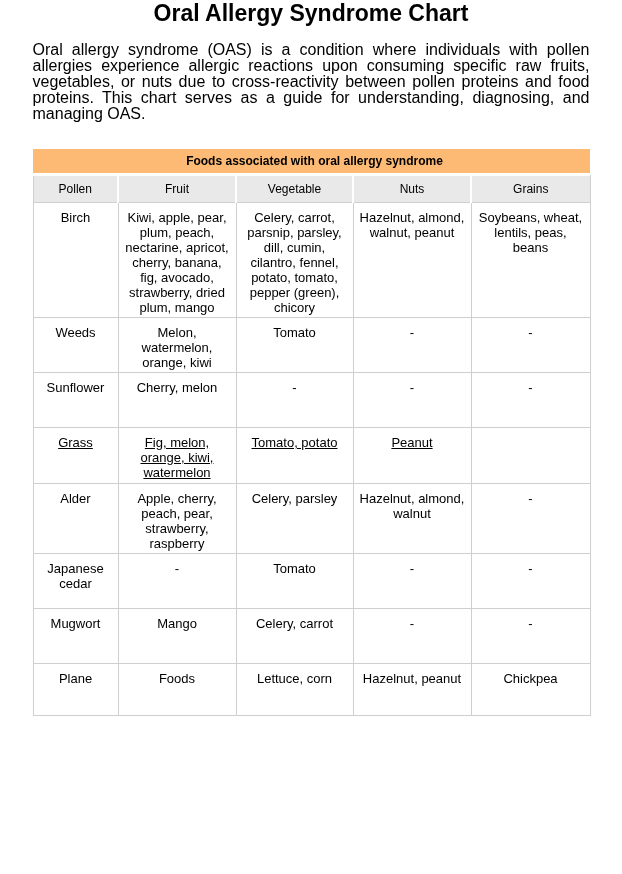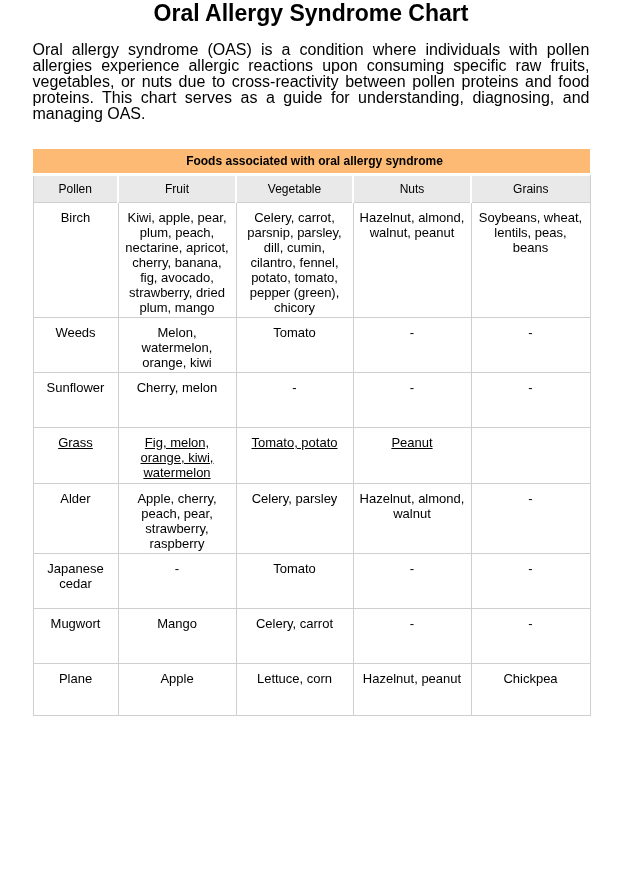--- a/index.html
+++ b/index.html
@@ -149,21 +149,21 @@
       </tr>
       <tr style="height:55px;">
         <td>Mugwort</td>
         <td>Mango</td>
         <td>Celery, carrot</td>
         <td>-</td>
         <td>-</td>
       </tr>
       <tr style="height:52px;">
         <td>Plane</td>
-        <td>Apple</td>
+        <td>Foods</td>
         <td>Lettuce, corn</td>
         <td>Hazelnut, peanut</td>
         <td>Chickpea</td>
       </tr>
     </tbody>
   </table>
 
 </div>
 
 </body></html>

